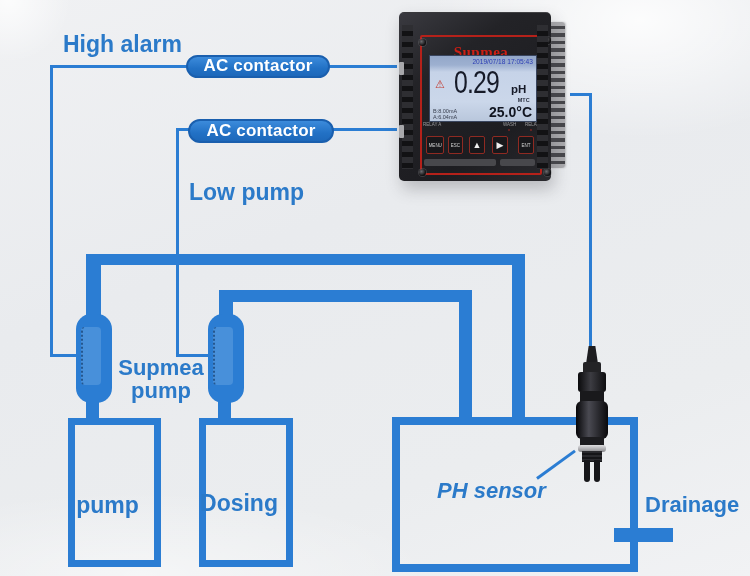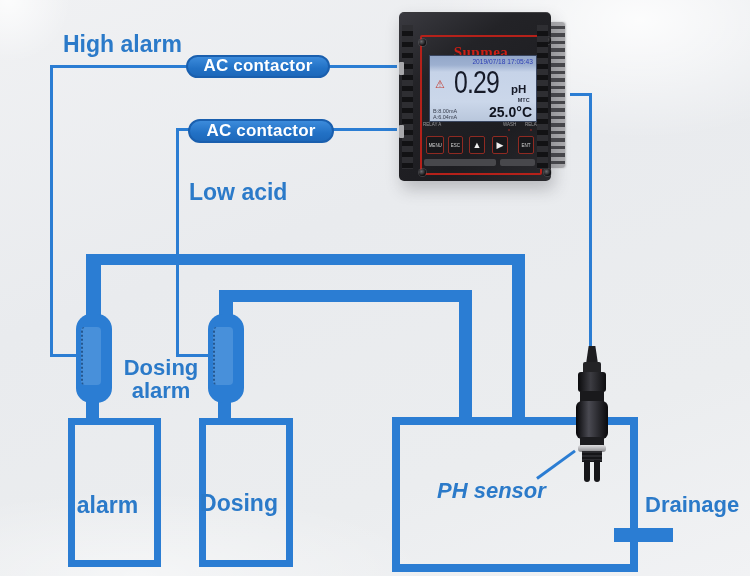--- a/index.html
+++ b/index.html
@@ -155,23 +155,23 @@
   <div class="tank" id="tank-main"></div>
 
   <div class="pill" id="pill-top">
     <span>AC contactor</span>
   </div>
   <div class="pill" id="pill-bot">
     <span>AC contactor</span>
   </div>
 
   <div class="lbl" id="lbl-high">High alarm</div>
-  <div class="lbl" id="lbl-low">Low acid</div>
-  <div class="lbl" id="lbl-dosing">Dosing alarm</div>
-  <div class="lbl" id="lbl-acid">alarm</div>
+  <div class="lbl" id="lbl-low">Low pump</div>
+  <div class="lbl" id="lbl-dosing">Supmea pump</div>
+  <div class="lbl" id="lbl-acid">pump</div>
   <div class="lbl" id="lbl-alk">Dosing</div>
   <div class="lbl" id="lbl-ph">PH sensor</div>
   <div class="lbl" id="lbl-drain">Drainage</div>
 
   <div id="meter">
     <div id="meter-fins"></div>
     <div id="meter-body">
       <div class="tab" id="tab1"></div>
       <div class="tab" id="tab2"></div>
       <div id="red-frame"></div>

